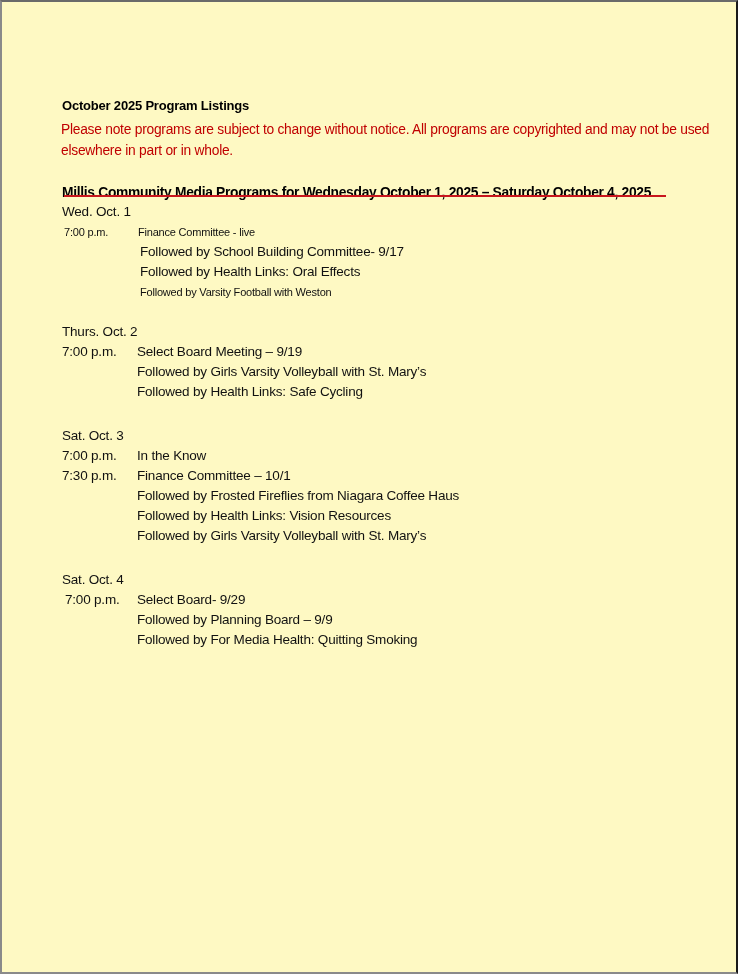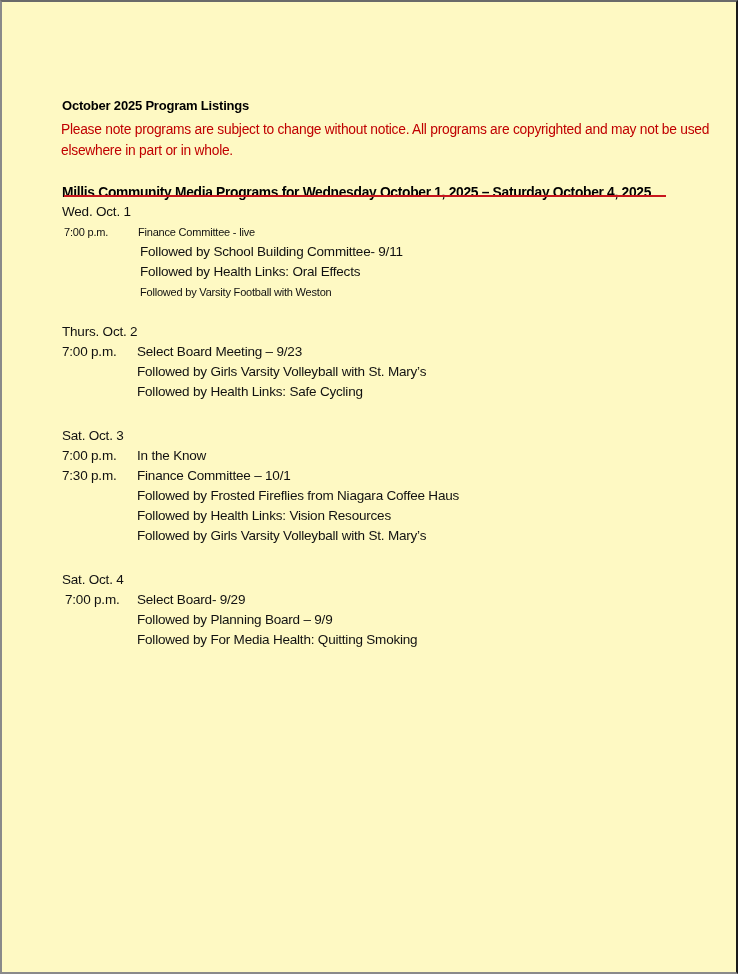--- a/index.html
+++ b/index.html
@@ -58,37 +58,37 @@
   <div class="divider"></div>
 
   <div class="day-block" id="day-wed">
     <div class="day-header">Wed. Oct. 1</div>
     <div class="row small">
       <span class="time">7:00 p.m.</span>
       <span class="prog">Finance Committee - live</span>
     </div>
     <div class="row medium">
       <span class="time"></span>
-      <span class="prog">Followed by School Building Committee- 9/11</span>
+      <span class="prog">Followed by School Building Committee- 9/17</span>
     </div>
     <div class="row medium">
       <span class="time"></span>
       <span class="prog">Followed by Health Links: Oral Effects</span>
     </div>
     <div class="row tiny">
       <span class="time"></span>
       <span class="prog">Followed by Varsity Football with Weston</span>
     </div>
   </div>
 
   <div class="day-block" id="day-thu">
     <div class="day-header">Thurs. Oct. 2</div>
     <div class="row">
       <span class="time">7:00 p.m.</span>
-      <span class="prog">Select Board Meeting – 9/23</span>
+      <span class="prog">Select Board Meeting – 9/19</span>
     </div>
     <div class="row">
       <span class="time"></span>
       <span class="prog">Followed by Girls Varsity Volleyball with St. Mary’s</span>
     </div>
     <div class="row">
       <span class="time"></span>
       <span class="prog">Followed by Health Links: Safe Cycling</span>
     </div>
   </div>

